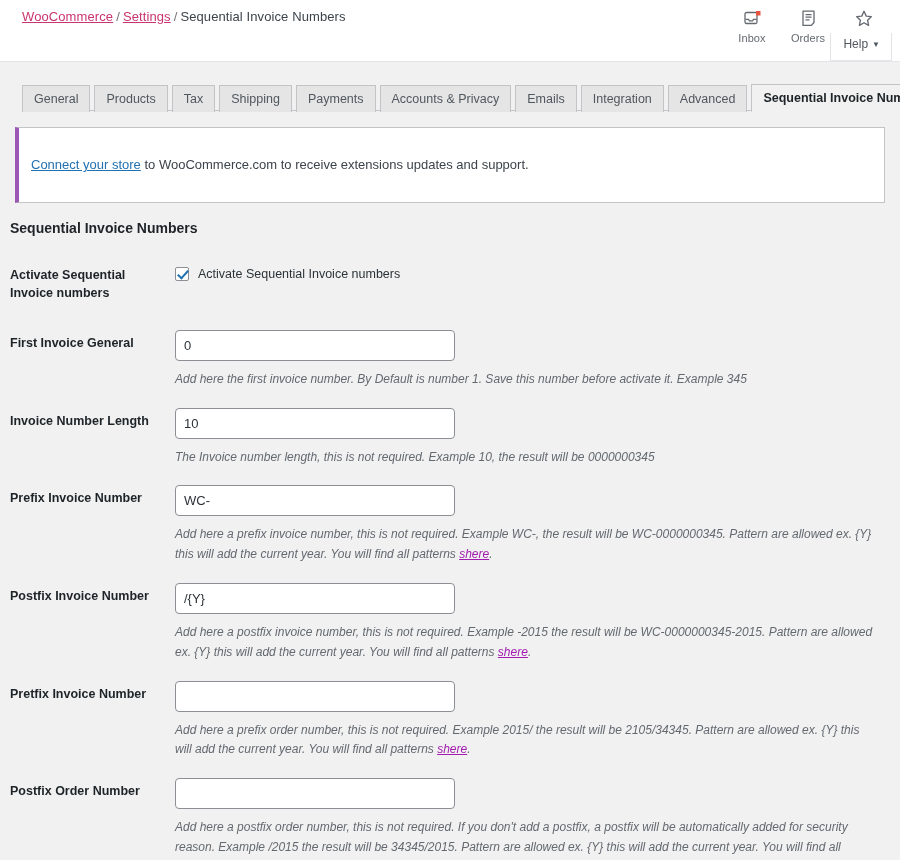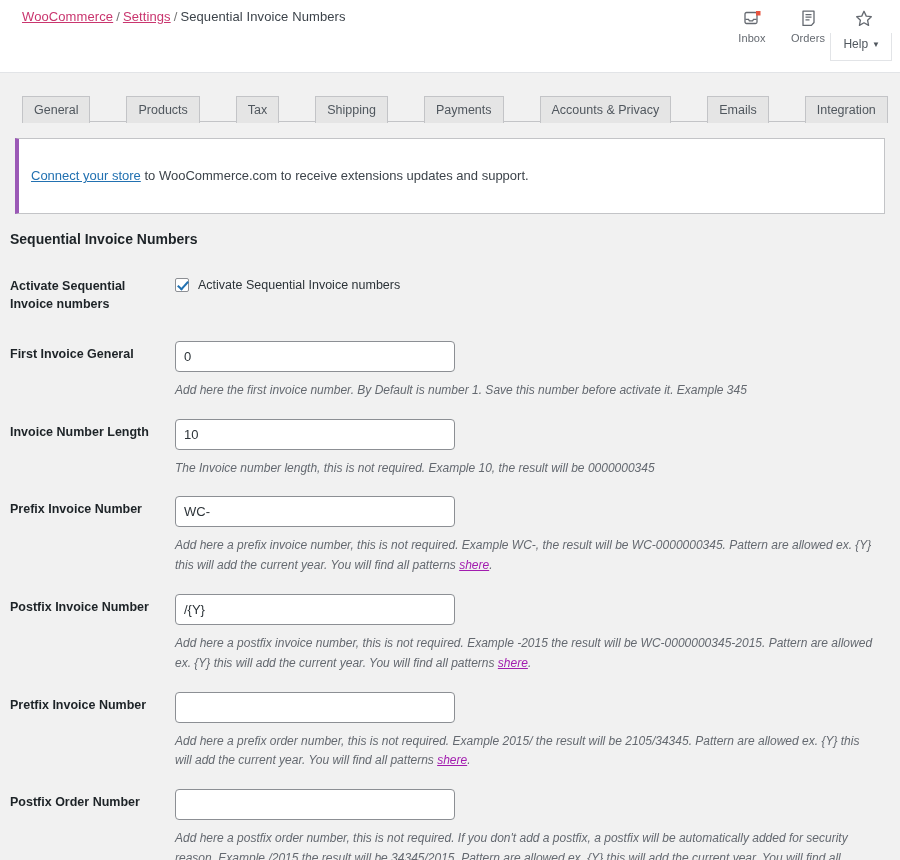--- a/index.html
+++ b/index.html
@@ -7,21 +7,21 @@
     margin: 0; padding: 0;
     width: 900px; height: 860px;
     background: #f1f1f1;
     font-family: "Liberation Sans", sans-serif;
     -webkit-font-smoothing: antialiased;
   }
 
   
   .topbar {
     position: relative;
-    height: 73px;
+    height: 62px;
     background: #ffffff;
     border-bottom: 1px solid #e2e4e7;
   }
   .breadcrumb {
     position: absolute;
     left: 22px; top: 9px;
     font-size: 13px;
     color: #3c434a;
     letter-spacing: .1px;
   }
@@ -77,21 +77,20 @@
     position: relative;
     margin: 22px 0 0 22px;
     height: 27px;
     border-bottom: 1px solid #c3c4c7;
     width: 857px;
   }
   .tabs {
     display: flex;
     align-items: flex-end;
     height: 27px;
-    gap: 32px;
   }
   .tab {
     background: #e5e5e5;
     border: 1px solid #c3c4c7;
     border-bottom: none;
     color: #50575e;
     font-size: 12.5px;
     line-height: 1;
     padding: 7px 11px 7px;
     margin-right: 4px;

